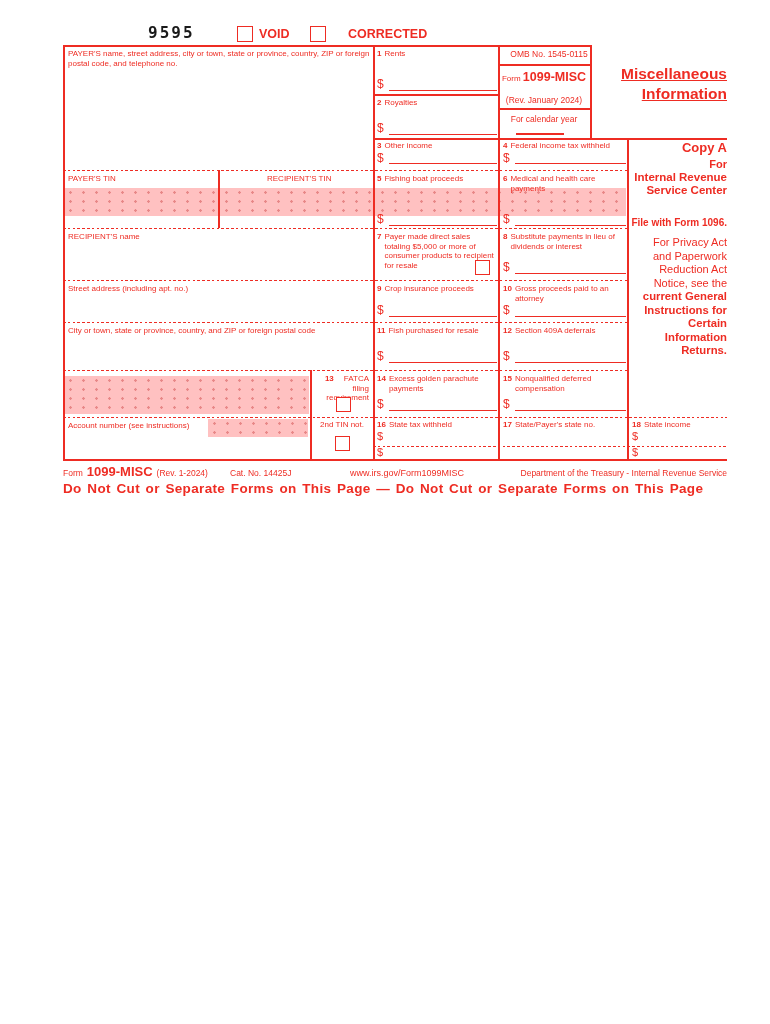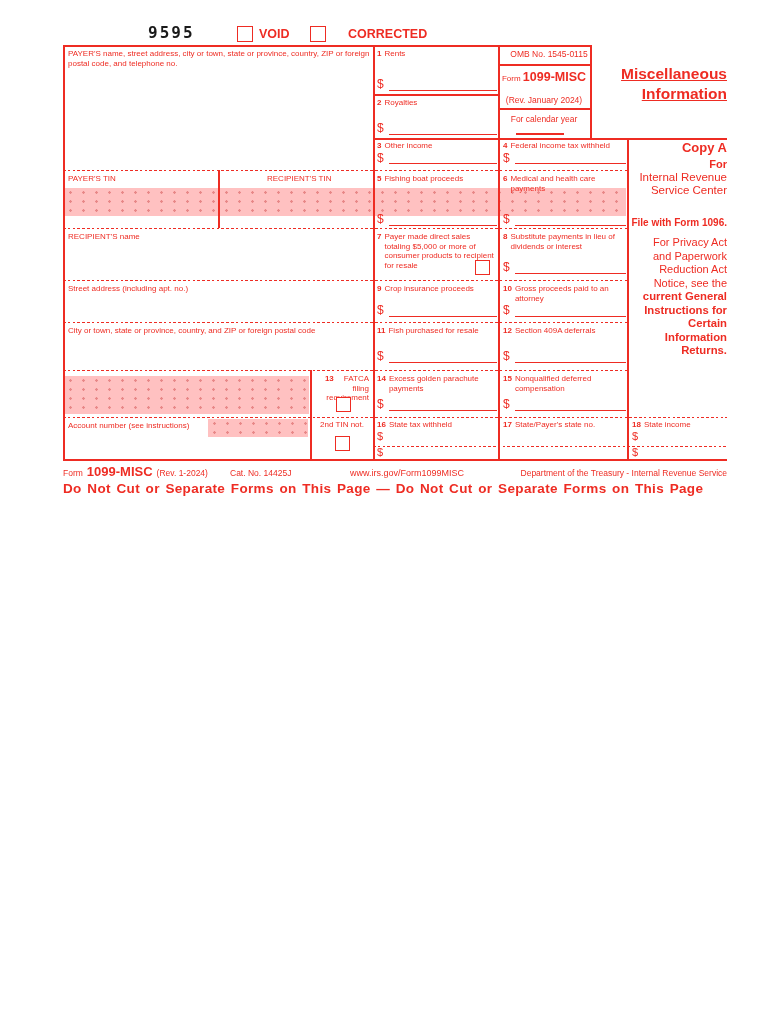--- a/index.html
+++ b/index.html
@@ -83,21 +83,21 @@
   <span>Form</span>
   <b style="font-size:12.5px;">1099-MISC</b>
 </div>
 <div class="lbl center" style="left:499px;top:96px;width:90px;font-size:8.5px;">(Rev. January 2024)</div>
 <div class="lbl center" style="left:499px;top:115px;width:90px;font-size:8.5px;">For calendar year</div>
 
 <div class="title right prelines" style="left:560px;top:64px;width:167px;">Miscellaneous
 Information</div>
 <div class="copytxt prelines" style="top:140px;font-size:13px;font-weight:bold;">Copy A</div>
 <div class="copytxt" style="top:158px;font-size:11px;font-weight:bold;">For</div>
-<div class="copytxt prelines" style="top:171px;font-size:11.5px;line-height:13px;font-weight:normal;">Internal Revenue
+<div class="copytxt prelines" style="top:171px;font-size:11.5px;line-height:13px;font-weight:bold;">Internal Revenue
 Service Center</div>
 <div class="copytxt" style="top:217px;font-size:10px;font-weight:bold;">File with Form 1096.</div>
 <div class="copytxt prelines" style="top:236px;font-size:11px;line-height:13.5px;">For Privacy Act
 and Paperwork
 Reduction Act
 Notice, see the</div>
 <div class="copytxt prelines" style="top:290px;font-size:11.3px;line-height:13.5px;font-weight:bold;">current General
 Instructions for
 Certain
 Information

